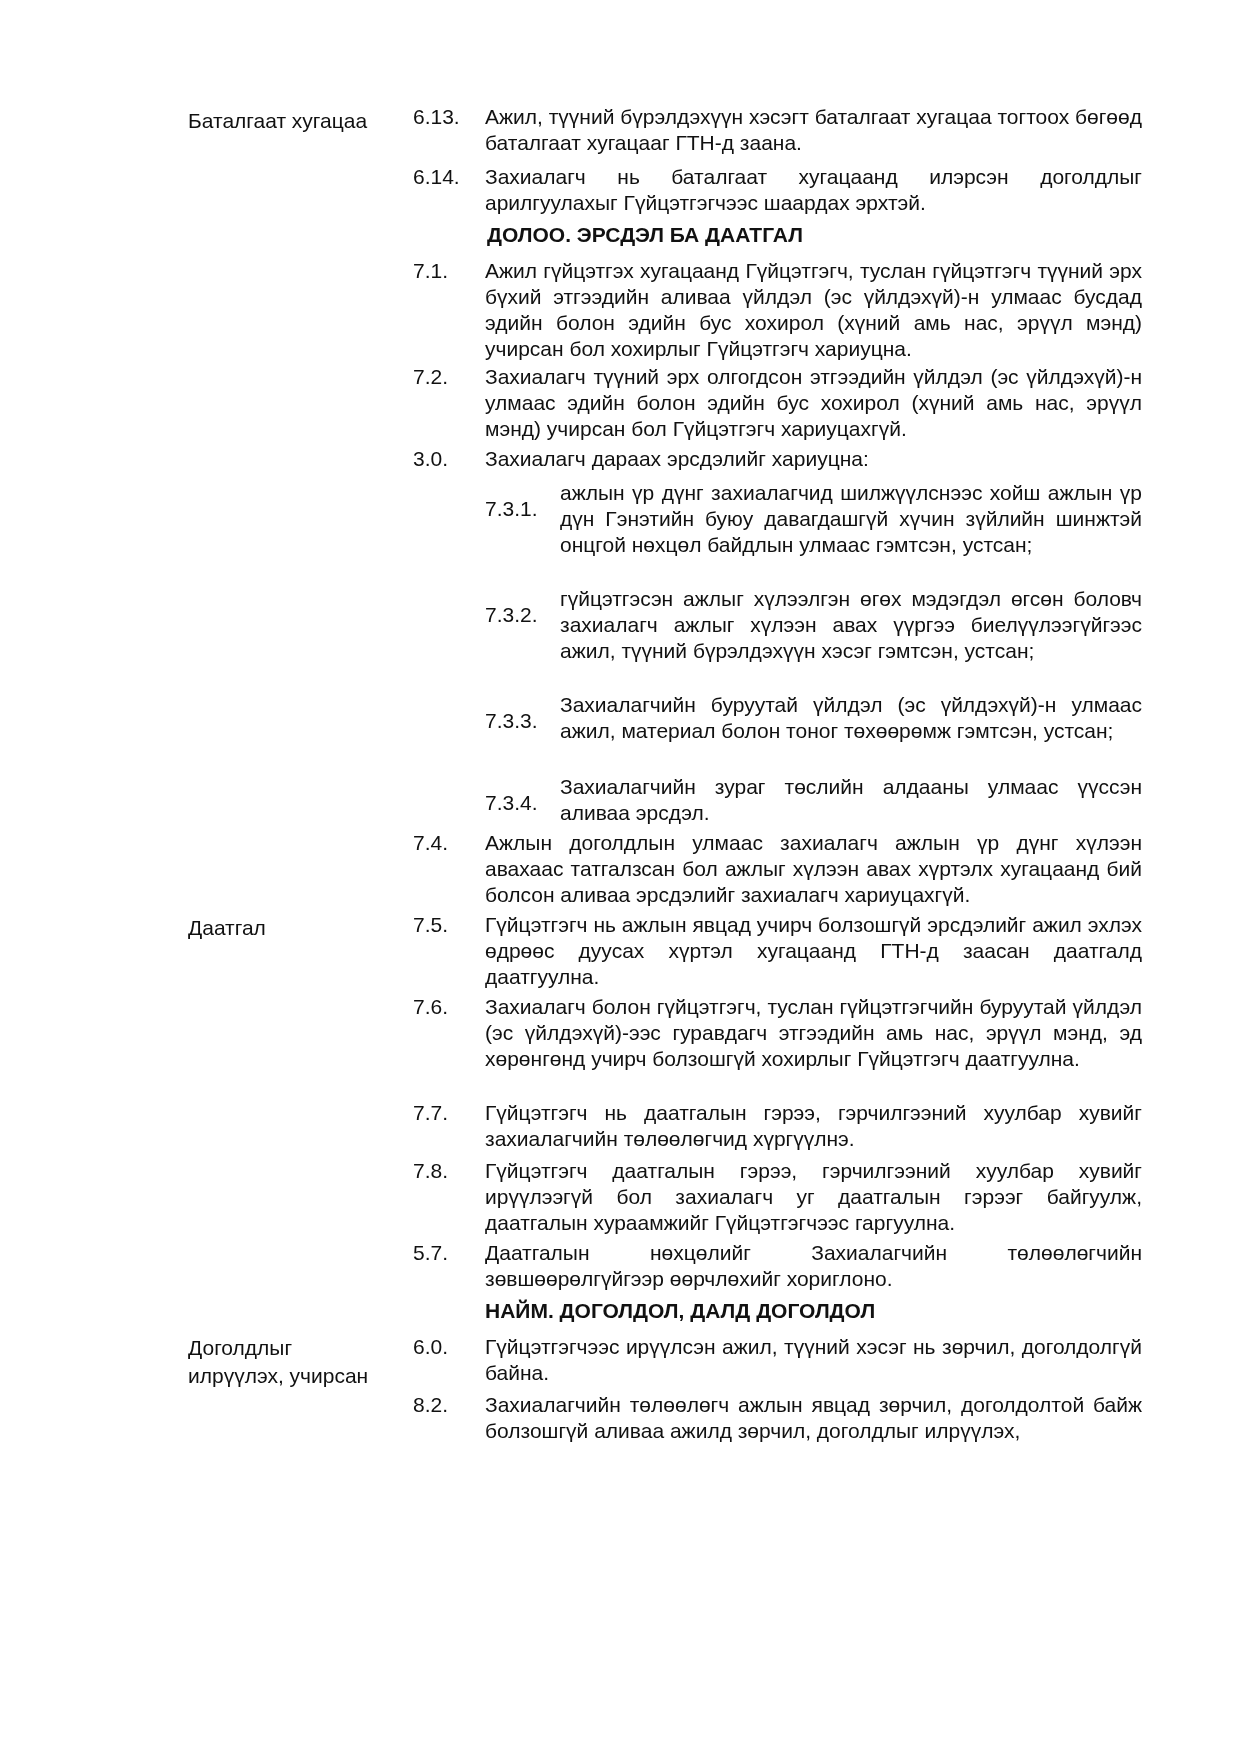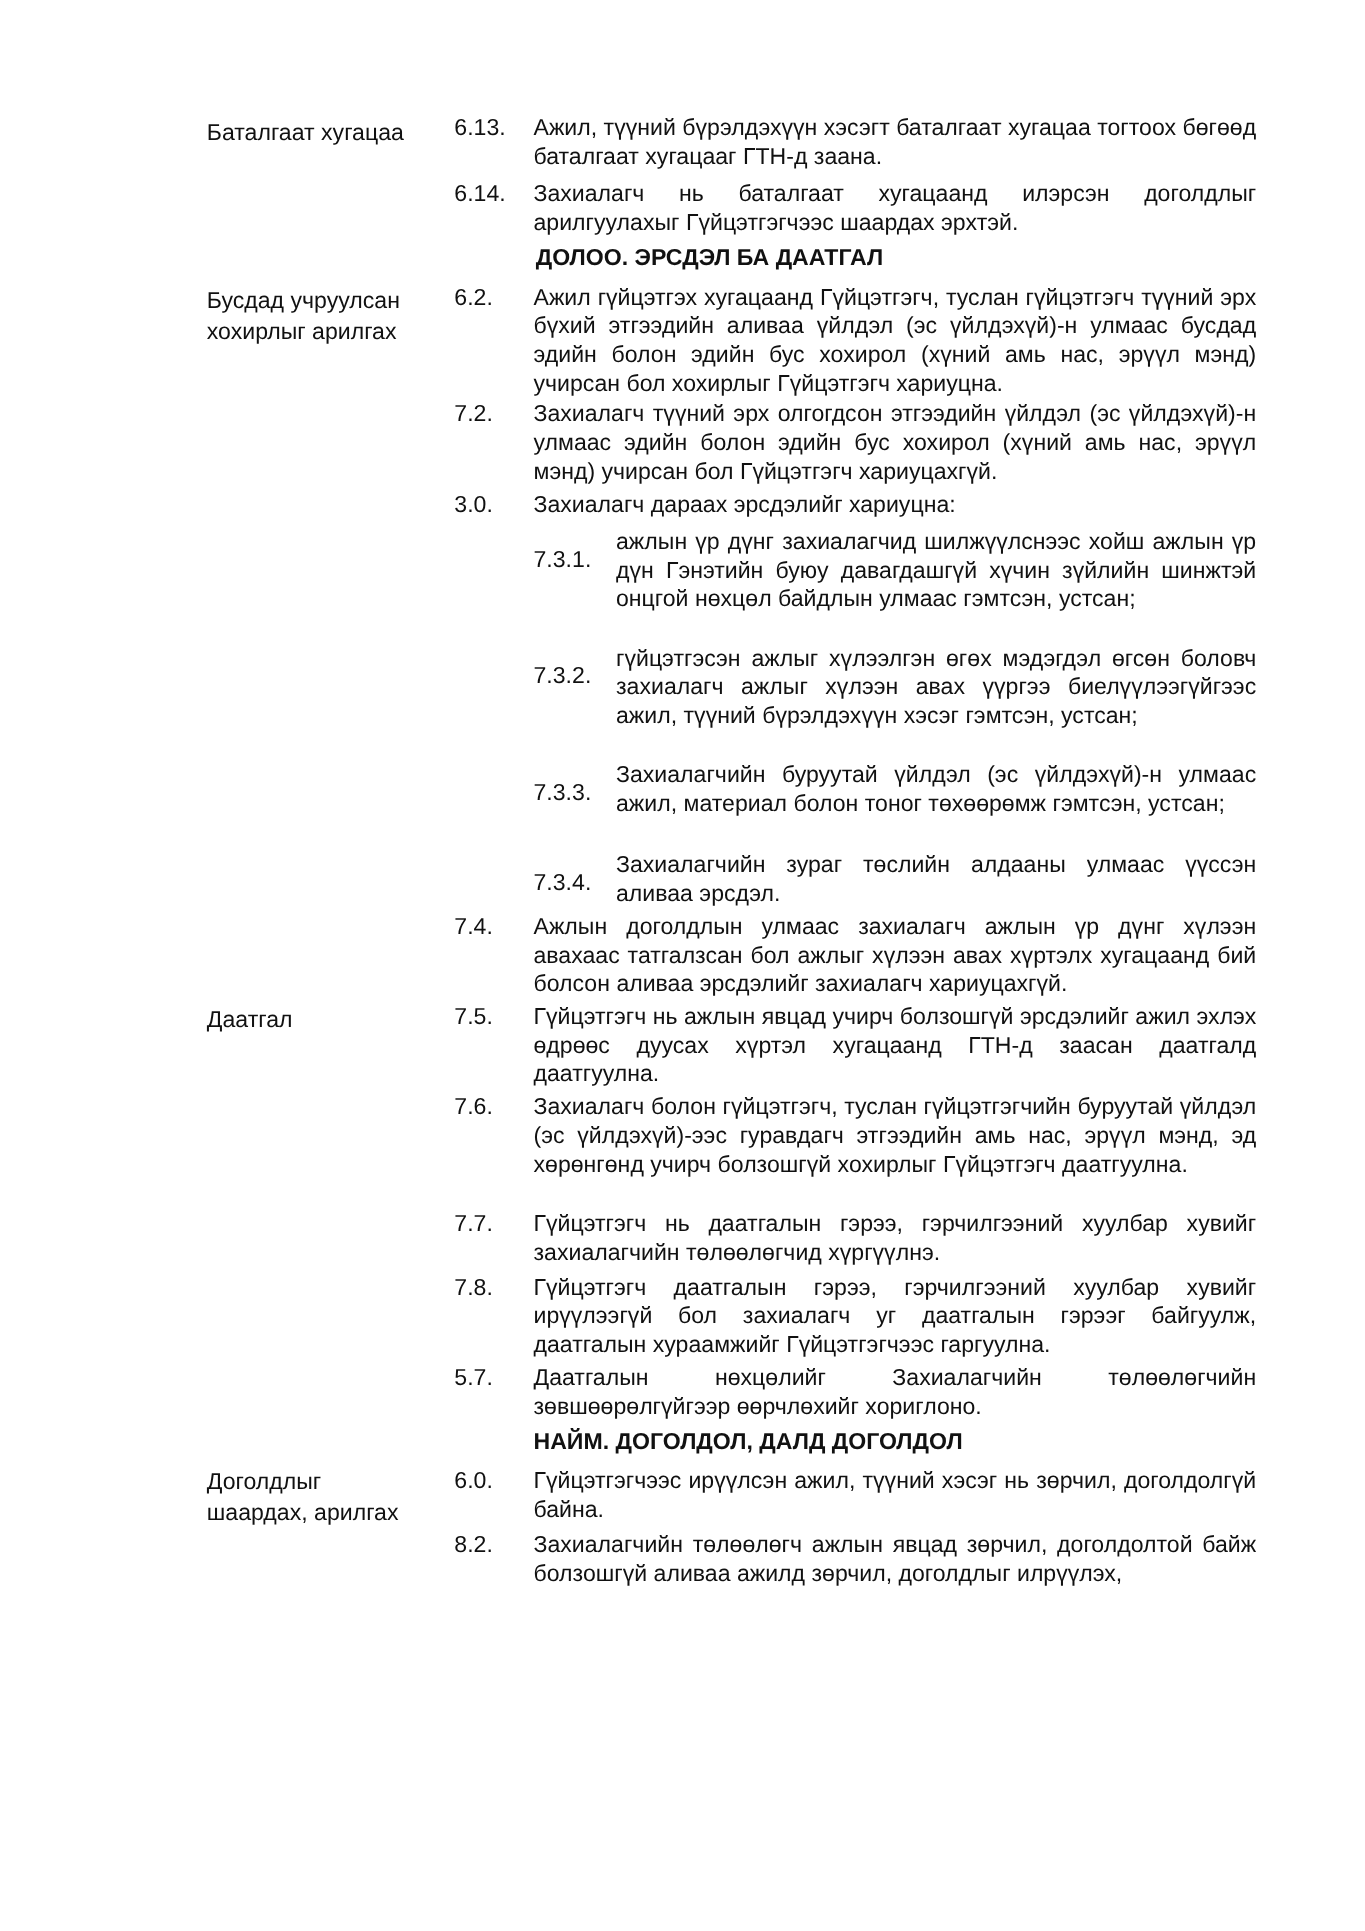--- a/index.html
+++ b/index.html
@@ -37,24 +37,23 @@
     <div class="body">Ажил, түүний бүрэлдэхүүн хэсэгт баталгаат хугацаа тогтоох бөгөөд баталгаат хугацааг ГТН-д заана.</div>
   </div>
 
   <div class="row" style="top:164px;">
     <span class="num">6.14.</span>
     <div class="body">Захиалагч нь баталгаат хугацаанд илэрсэн доголдлыг арилгуулахыг Гүйцэтгэгчээс шаардах эрхтэй.</div>
   </div>
 
   <div class="head h7" style="top:222px;">ДОЛОО. ЭРСДЭЛ БА ДААТГАЛ</div>
 
-  <div class="side" style="top:260px;">Бусдад учруулсан хохирлыг арилгах</div>
 
   <div class="row" style="top:258px;">
-    <span class="num">6.2.</span>
+    <span class="num">7.1.</span>
     <div class="body">Ажил гүйцэтгэх хугацаанд Гүйцэтгэгч, туслан гүйцэтгэгч түүний эрх бүхий этгээдийн аливаа үйлдэл (эс үйлдэхүй)-н улмаас бусдад эдийн болон эдийн бус хохирол (хүний амь нас, эрүүл мэнд) учирсан бол хохирлыг Гүйцэтгэгч хариуцна.</div>
   </div>
 
   <div class="row" style="top:364px;">
     <span class="num">7.2.</span>
     <div class="body">Захиалагч түүний эрх олгогдсон этгээдийн үйлдэл (эс үйлдэхүй)-н улмаас эдийн болон эдийн бус хохирол (хүний амь нас, эрүүл мэнд) учирсан бол Гүйцэтгэгч хариуцахгүй.</div>
   </div>
 
 
   <div class="row" style="top:446px;">
@@ -109,21 +108,21 @@
     <div class="body">Гүйцэтгэгч даатгалын гэрээ, гэрчилгээний хуулбар хувийг ирүүлээгүй бол захиалагч уг даатгалын гэрээг байгуулж, даатгалын хураамжийг Гүйцэтгэгчээс гаргуулна.</div>
   </div>
 
   <div class="row" style="top:1240px;">
     <span class="num">5.7.</span>
     <div class="body justify-last-first">Даатгалын нөхцөлийг Захиалагчийн төлөөлөгчийн зөвшөөрөлгүйгээр өөрчлөхийг хориглоно.</div>
   </div>
 
   <div class="head h8" style="top:1298px;margin-left:37px;">НАЙМ. ДОГОЛДОЛ, ДАЛД ДОГОЛДОЛ</div>
 
-  <div class="side" style="top:1334px;">Доголдлыг шаардах, арилгах</div>
+  <div class="side" style="top:1334px;">Доголдлыг илрүүлэх, учирсан</div>
 
   <div class="row" style="top:1334px;">
     <span class="num">6.0.</span>
     <div class="body">Гүйцэтгэгчээс ирүүлсэн ажил, түүний хэсэг нь зөрчил, доголдолгүй байна.</div>
   </div>
 
   <div class="row" style="top:1392px;">
     <span class="num">8.2.</span>
     <div class="body">Захиалагчийн төлөөлөгч ажлын явцад зөрчил, доголдолтой байж болзошгүй аливаа ажилд зөрчил, доголдлыг илрүүлэх,</div>
   </div>

